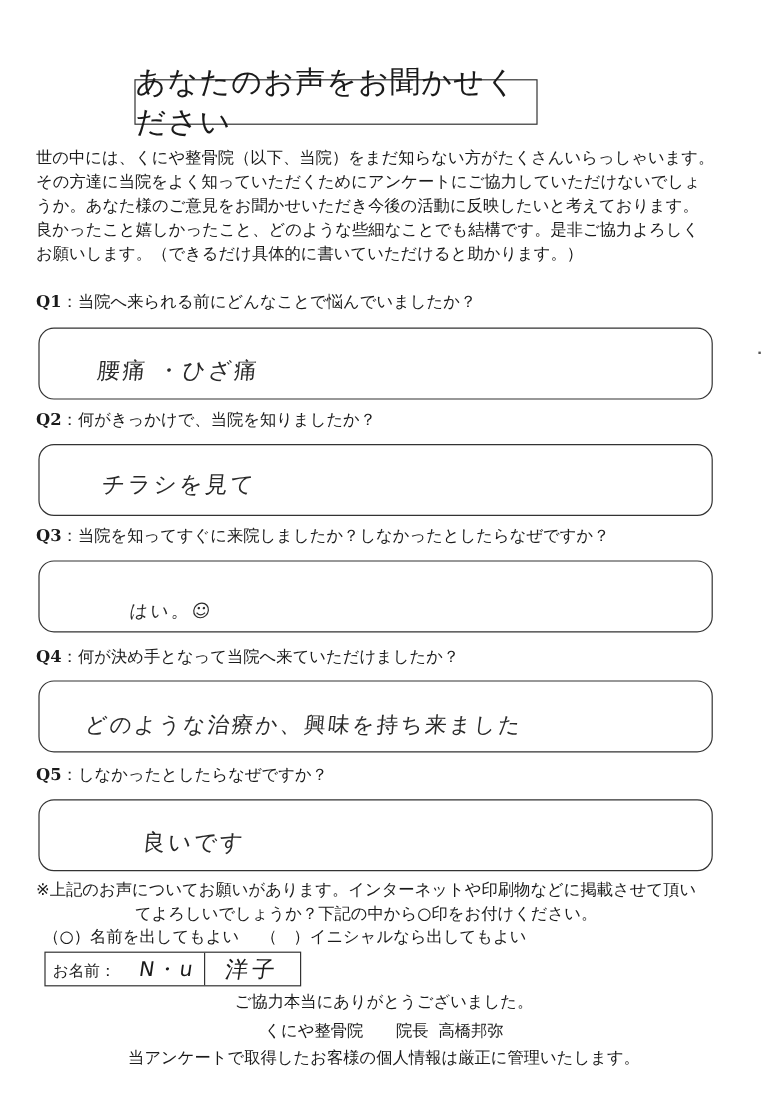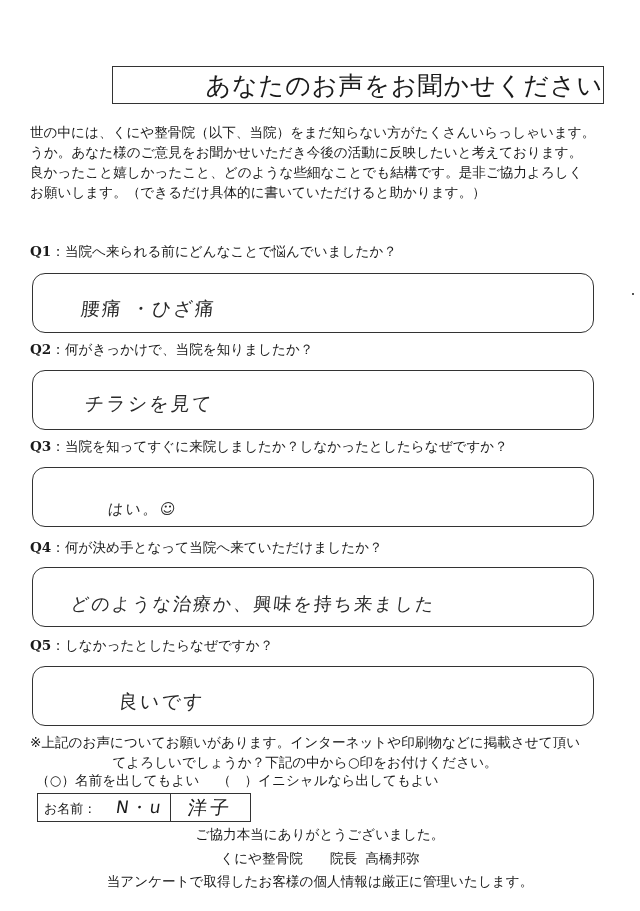--- a/index.html
+++ b/index.html
@@ -1,20 +1,20 @@
 <!DOCTYPE html>
 <html><head>
 <meta charset="utf-8">
 <style>
   html, body { margin:0; padding:0; background:#ffffff; }
   body { width:640px; height:911px; position:relative; overflow:hidden;
          font-family:"DejaVu Serif","Liberation Serif",serif; color:#1a1a1a; }
-  .title-box { position:absolute; left:112px; top:66px; width:492px; height:38px;
+  .title-box { position:absolute; left:112px; top:66px; width:336px; height:38px;
                border:1.5px solid #333; box-sizing:border-box;
-               display:flex; align-items:center; justify-content:flex-end;
+               display:flex; align-items:center; justify-content:flex-start;
                font-size:25px; letter-spacing:1px; }
   .intro { position:absolute; left:30px; top:122px; width:590px; font-size:13.6px;
            line-height:20px; font-family:"DejaVu Sans","Liberation Sans",sans-serif; }
   .intro div { white-space:nowrap; }
   .q-label { position:absolute; left:30px; font-size:13.6px;
              font-family:"DejaVu Sans","Liberation Sans",sans-serif; white-space:nowrap; }
   .q-label b { font-family:"DejaVu Serif","Liberation Serif",serif; font-weight:bold;text-align:right; }
   .answer-box { position:absolute; left:32px; width:562px; height:60px;
                 border:1.3px solid #333; border-radius:13px; box-sizing:border-box; }
   .hand { position:absolute; font-family:"DejaVu Sans","Liberation Sans",sans-serif;
@@ -39,20 +39,21 @@
 </style>
 </head>
 <body>
 
 <div class="title-box">
   <span>あなたのお声をお聞かせください</span>
 </div>
 
 <div class="intro">
   <div>世の中には、くにや整骨院（以下、当院）をまだ知らない方がたくさんいらっしゃいます。</div>
+  <div>その方達に当院をよく知っていただくためにアンケートにご協力していただけないでしょ</div>
   <div>うか。あなた様のご意見をお聞かせいただき今後の活動に反映したいと考えております。</div>
   <div>良かったこと嬉しかったこと、どのような些細なことでも結構です。是非ご協力よろしく</div>
   <div>お願いします。（できるだけ具体的に書いていただけると助かります。）</div>
 </div>
 
 <div class="q-label" style="top:243px;">
   <b>Q1</b><span>：当院へ来られる前にどんなことで悩んでいましたか？</span>
 </div>
 <div class="answer-box" style="top:273px;">
   <span class="hand" style="left:48px; top:22px;">腰痛 ・ひざ痛</span>

